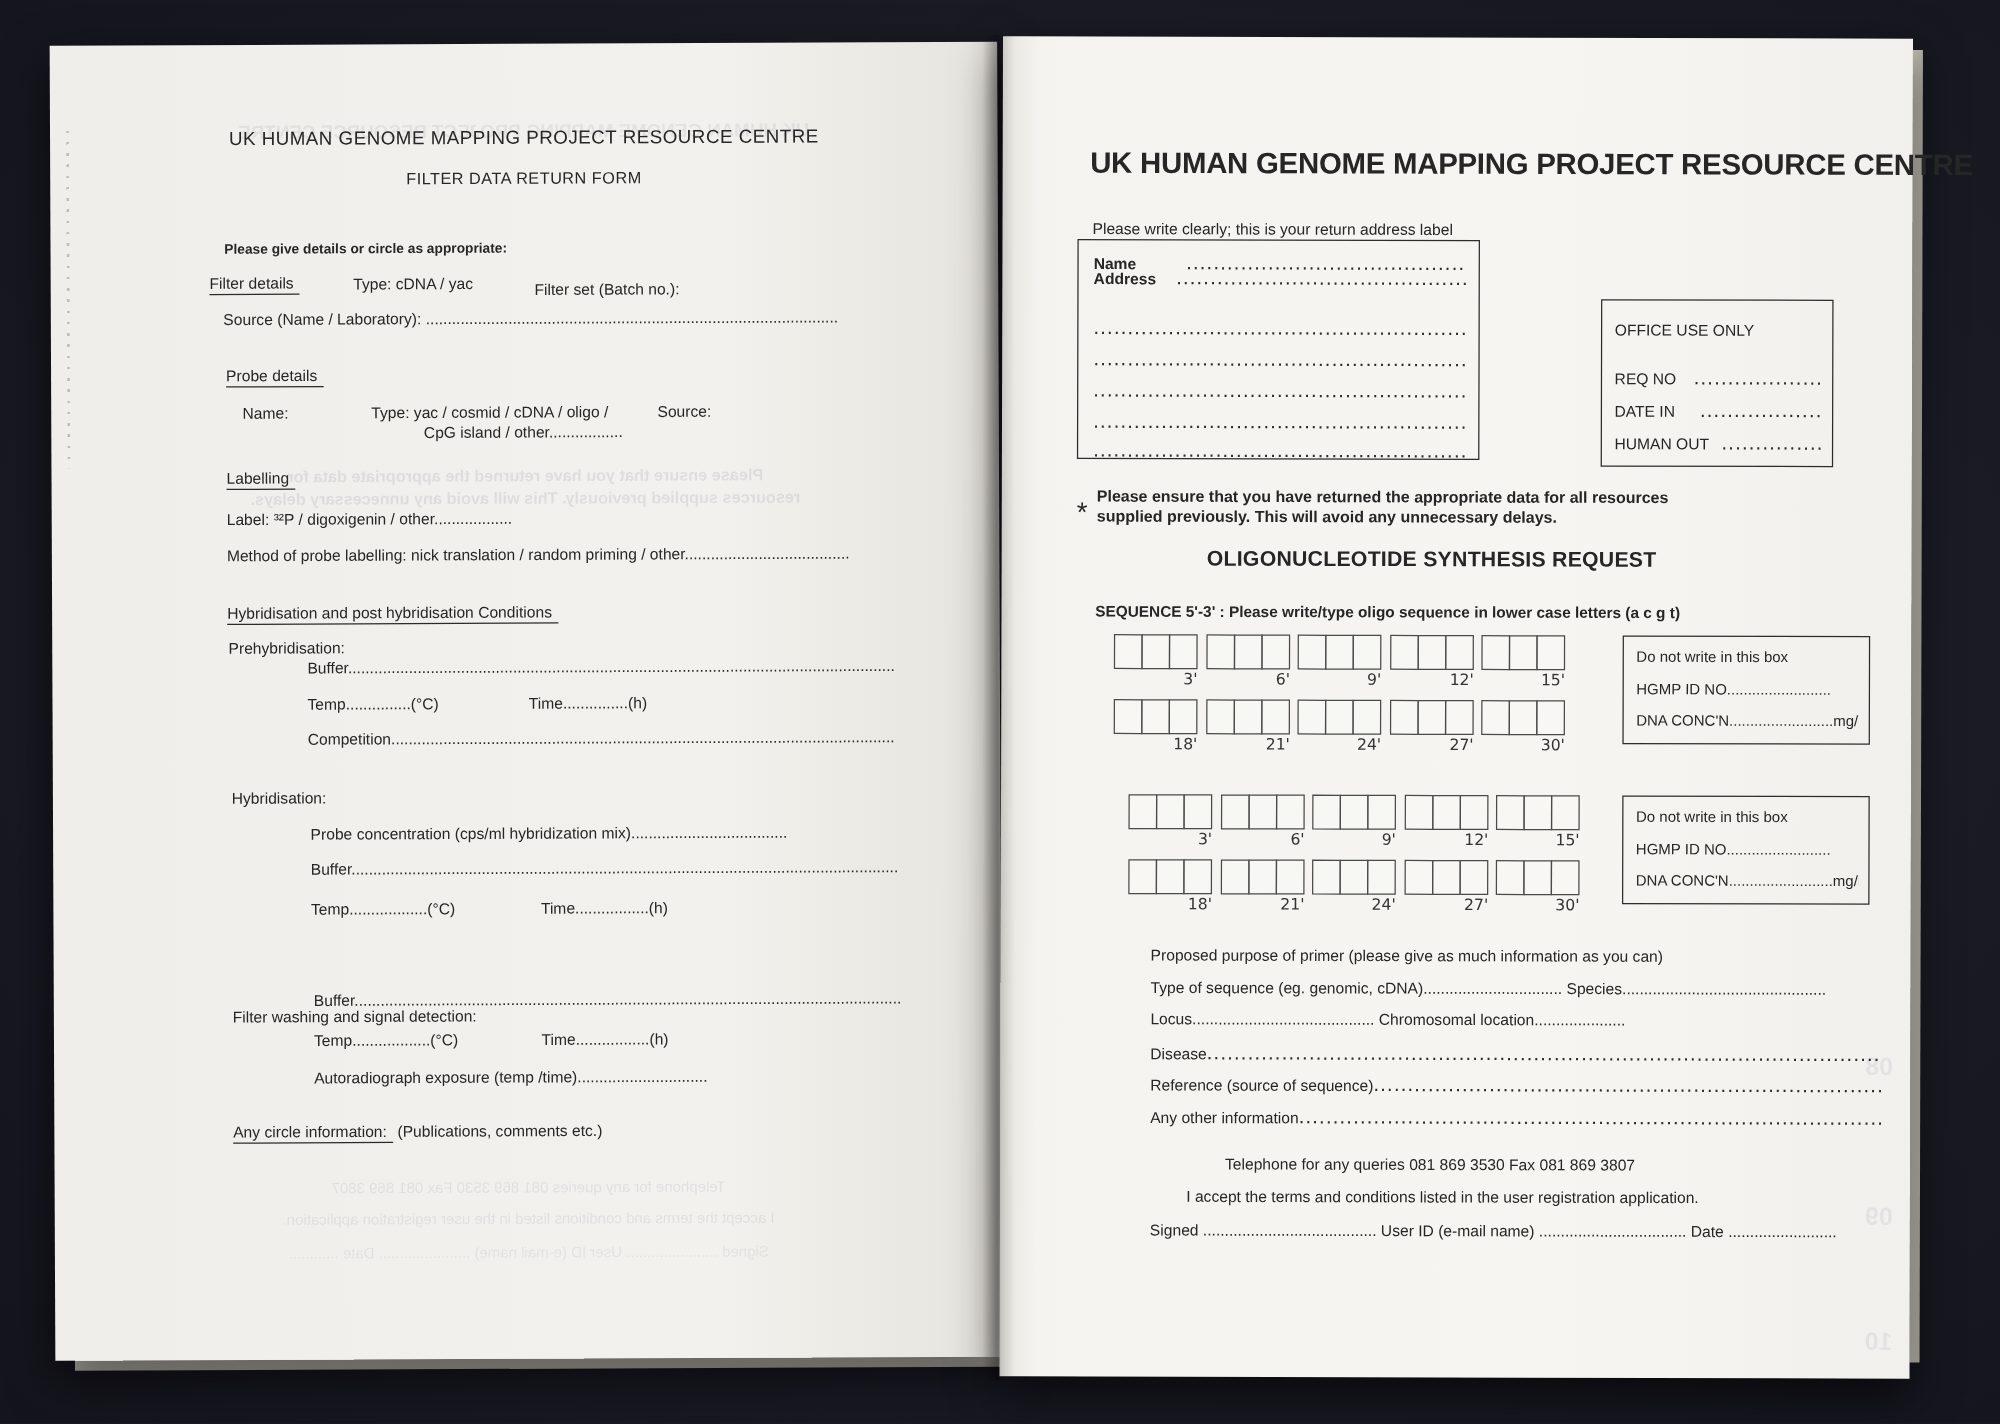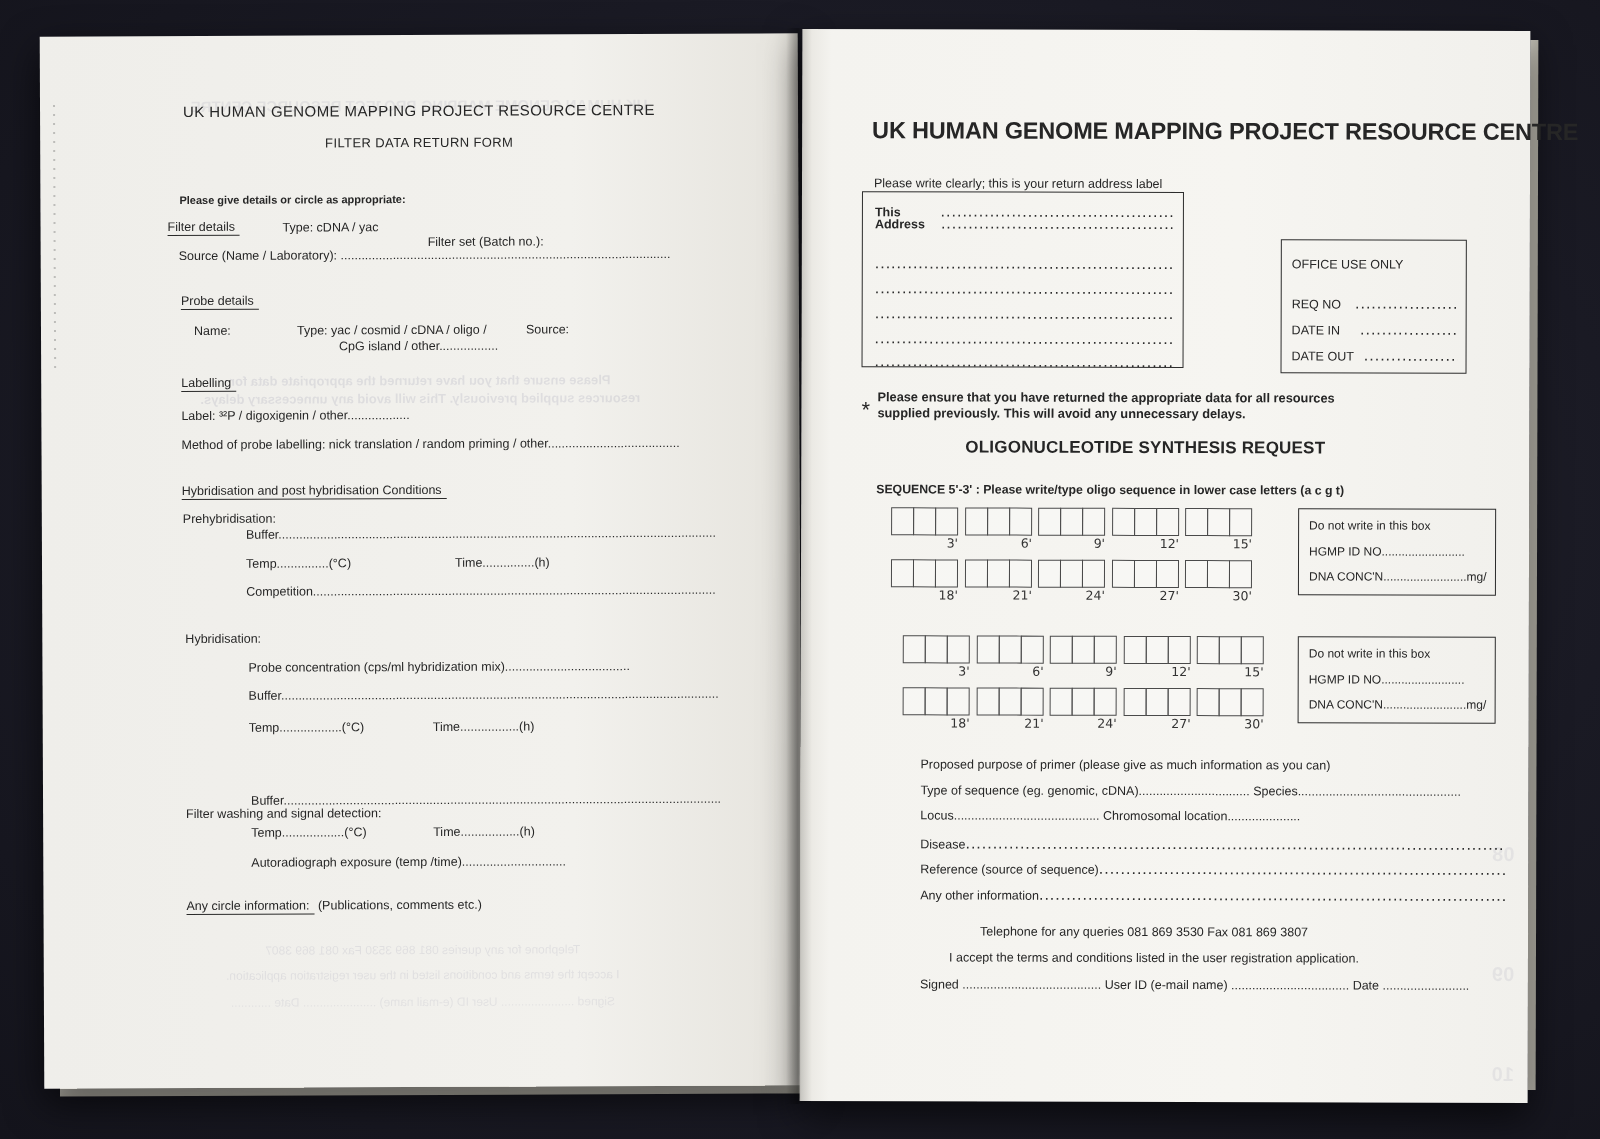--- a/index.html
+++ b/index.html
@@ -60,38 +60,38 @@
     <div class="ghost" style="left:0;right:0;top:933px;text-align:center;font-size:12px;opacity:.09;">I accept the terms and conditions listed in the user registration application.</div>
     <div class="ghost" style="left:0;right:0;top:960px;text-align:center;font-size:12px;opacity:.08;">Signed ......................  User ID (e-mail name) ......................  Date ............</div>
 
     <div class="t" style="left:0;right:0;top:67px;text-align:center;font-size:15px;letter-spacing:.4px;">UK HUMAN GENOME MAPPING PROJECT RESOURCE CENTRE</div>
     <div class="t" style="left:0;right:0;top:100px;text-align:center;font-size:13px;letter-spacing:.4px;">FILTER DATA  RETURN FORM</div>
 
     <div class="t b" style="left:139px;top:158px;font-size:11px;">Please give details or circle as appropriate:</div>
 
     <div class="t u" style="left:127px;top:184px;">Filter details</div>
     <div class="t" style="left:242px;top:185px;">Type: cDNA / yac</div>
-    <div class="t" style="left:387px;top:200px;">Filter set (Batch no.):</div>
+    <div class="t" style="left:387px;top:190px;">Filter set (Batch no.):</div>
     <div class="t" style="left:138px;top:213px;max-width:560px;overflow:hidden;">Source (Name / Laboratory): ...............................................................................................</div>
 
     <div class="t u" style="left:140px;top:258px;">Probe details</div>
     <div class="t" style="left:153px;top:288px;">Name:</div>
     <div class="t" style="left:256px;top:288px;">Type:  yac / cosmid / cDNA / oligo /</div>
     <div class="t" style="left:298px;top:304px;">CpG island / other.................</div>
     <div class="t" style="left:485px;top:288px;">Source:</div>
 
     <div class="t u" style="left:140px;top:340px;">Labelling</div>
     <div class="t" style="left:140px;top:373px;text-align:right;">Label:    ³²P  / digoxigenin / other..................</div>
     <div class="t" style="left:140px;top:402px;max-width:580px;overflow:hidden;">Method of probe labelling:  nick translation / random priming / other......................................</div>
 
     <div class="t u" style="left:140px;top:448px;">Hybridisation and post hybridisation Conditions</div>
     <div class="t" style="left:141px;top:476px;">Prehybridisation:</div>
     <div class="t" style="left:204px;top:492px;max-width:500px;overflow:hidden;">Buffer..............................................................................................................................</div>
     <div class="t" style="left:204px;top:521px;">Temp...............(°C)</div>
-    <div class="t" style="left:381px;top:521px;margin-left:32px;">Time...............(h)</div>
+    <div class="t" style="left:381px;top:521px;">Time...............(h)</div>
     <div class="t" style="left:204px;top:549px;max-width:500px;overflow:hidden;">Competition....................................................................................................................</div>
 
     <div class="t" style="left:143px;top:596px;">Hybridisation:</div>
     <div class="t" style="left:206px;top:625px;">Probe concentration (cps/ml hybridization mix)....................................</div>
     <div class="t" style="left:206px;top:653px;max-width:500px;overflow:hidden;">Buffer..............................................................................................................................</div>
     <div class="t" style="left:206px;top:685px;">Temp..................(°C)</div>
     <div class="t" style="left:390px;top:685px;">Time.................(h)</div>
 
     <div class="t" style="left:143px;top:727px;margin-top:44px;">Filter washing and signal detection:</div>
     <div class="t" style="left:208px;top:758px;max-width:500px;overflow:hidden;">Buffer..............................................................................................................................</div>
@@ -109,21 +109,21 @@
     <div class="ghost b" style="right:14px;top:812px;font-size:20px;opacity:.07;">08</div>
     <div class="ghost b" style="right:14px;top:932px;font-size:20px;opacity:.07;">09</div>
     <div class="ghost b" style="right:14px;top:1032px;font-size:20px;opacity:.07;">10</div>
 
     <div class="t b" style="left:70px;right:8px;top:88px;text-align:center;font-size:23.5px;letter-spacing:-0.2px;">UK  HUMAN GENOME MAPPING PROJECT RESOURCE CENTRE</div>
 
     <div class="t" style="left:72px;top:147px;">Please write clearly; this is your return address label</div>
 
     <div class="box" style="left:60px;top:162px;width:320px;height:174px;">
       <div class="row" style="position:absolute;left:12px;right:10px;top:10px;">
-        <span class="t b" style="position:static;">This</span>
+        <span class="t b" style="position:static;">Name</span>
         <span class="dots" style="margin-left:40px;">........................................................................................................................................................................................................</span>
       </div>
       <div class="row" style="position:absolute;left:12px;right:10px;top:22px;">
         <span class="t b" style="position:static;">Address</span>
         <span class="dots" style="margin-left:16px;">........................................................................................................................................................................................................</span>
       </div>
       <div class="row" style="position:absolute;left:12px;right:10px;top:62px;">
           <span class="dots">........................................................................................................................................................................................................</span>
         </div>
       <div class="row" style="position:absolute;left:12px;right:10px;top:87px;">
@@ -144,21 +144,21 @@
       <div class="t" style="left:10px;top:17px;">OFFICE USE ONLY</div>
       <div class="row" style="position:absolute;left:10px;right:8px;top:54px;">
         <span class="t" style="position:static;">REQ NO</span>
         <span class="dots" style="margin-left:14px;">........................................................................................................................................................................................................</span>
       </div>
       <div class="row" style="position:absolute;left:10px;right:8px;top:80px;">
         <span class="t" style="position:static;">DATE IN</span>
         <span class="dots" style="margin-left:20px;">........................................................................................................................................................................................................</span>
       </div>
       <div class="row" style="position:absolute;left:10px;right:8px;top:106px;">
-        <span class="t" style="position:static;">DATE OUT</span>
+        <span class="t" style="position:static;">HUMAN OUT</span>
         <span class="dots" style="margin-left:10px;">........................................................................................................................................................................................................</span>
       </div>
     </div>
 
     <div class="t" style="left:60px;top:368px;font-size:22px;">*</div>
     <div class="t b" style="left:76px;top:360px;font-size:12.8px;">Please ensure that you have returned the appropriate data for all resources</div>
     <div class="t b" style="left:76px;top:376px;font-size:12.8px;">supplied previously.     This will avoid any unnecessary delays.</div>
 
     <div class="t b" style="left:0;right:40px;top:408px;text-align:center;font-size:17px;letter-spacing:.2px;">OLIGONUCLEOTIDE SYNTHESIS REQUEST</div>
 

